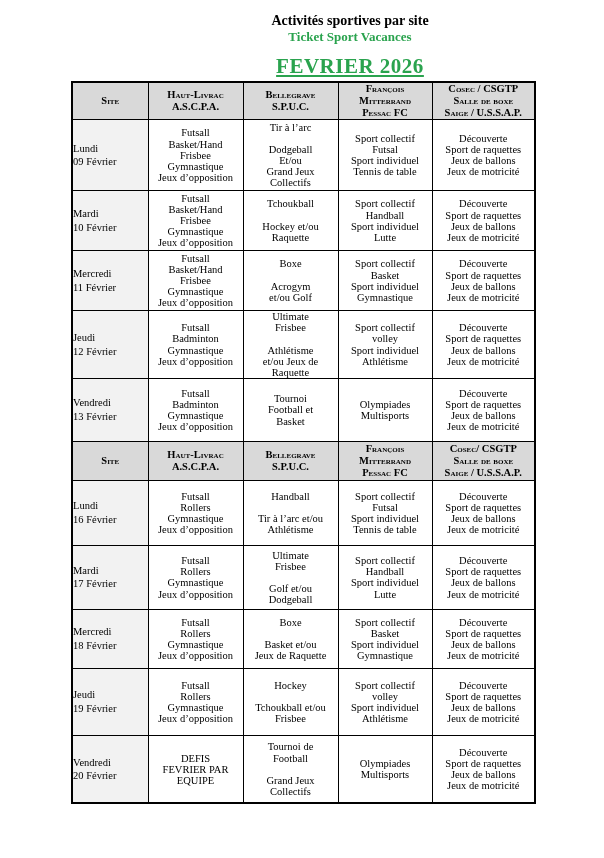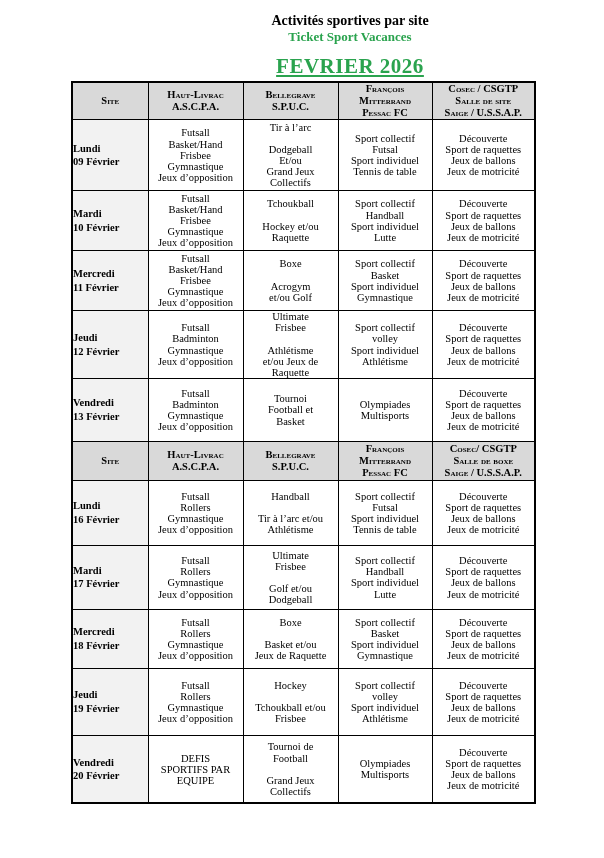--- a/index.html
+++ b/index.html
@@ -46,21 +46,21 @@
     background: var(--hdr-bg, #d9d9d9);
     font-weight: bold;
     font-variant: small-caps;
     font-size: 10.5px;
     line-height: 1.15;
     text-align: center;
     vertical-align: middle;
   }
   td.day {
     background: var(--day-bg, #f2f2f2);
-    font-weight: bold;
+    font-weight: normal;
     font-size: 10.5px;
     line-height: 1.3;
     text-align: left;
     vertical-align: middle;
     padding-left: 7px;
   }
   td.act {
     background: #ffffff;
     font-size: 10.5px;
     line-height: 1.06;
@@ -88,21 +88,21 @@
       <tr style="height:35px">
     <th class="hdr">Site</th>
     <th class="hdr">Haut-Livrac
 A.S.C.P.A.</th>
     <th class="hdr">Bellegrave
 S.P.U.C.</th>
     <th class="hdr">François
 Mitterrand
 Pessac FC</th>
     <th class="hdr">Cosec / CSGTP
-Salle de site
+Salle de boxe
 Saige / U.S.S.A.P.</th>
   </tr>
 
   <tr style="height:71px">
     <td class="day">Lundi
 09 Février</td>
     <td class="act">Futsall
 Basket/Hand
 Frisbee
 Gymnastique
@@ -304,21 +304,21 @@
     <td class="act">Découverte
 Sport de raquettes
 Jeux de ballons
 Jeux de motricité</td>
   </tr>
 
   <tr style="height:68px">
     <td class="day">Vendredi
 20 Février</td>
     <td class="act">DEFIS
-SPORTIFS PAR
+FEVRIER PAR
 EQUIPE</td>
     <td class="act">Tournoi de
 Football
 
 Grand Jeux
 Collectifs</td>
     <td class="act">Olympiades
 Multisports</td>
     <td class="act">Découverte
 Sport de raquettes

